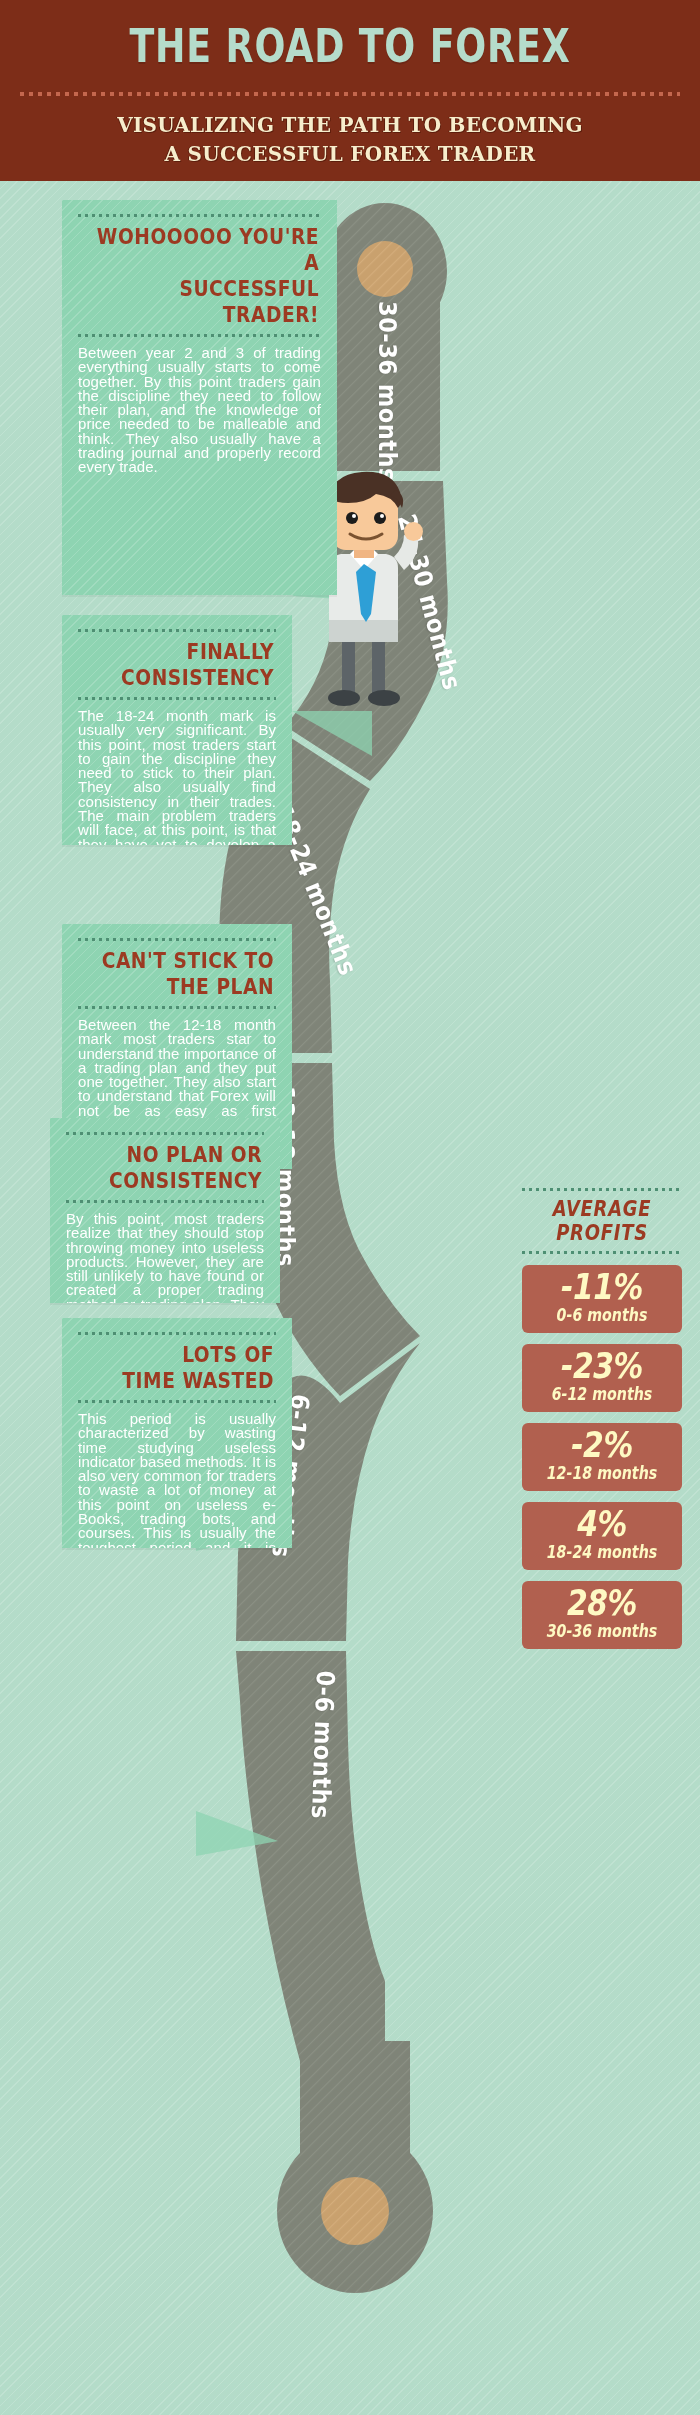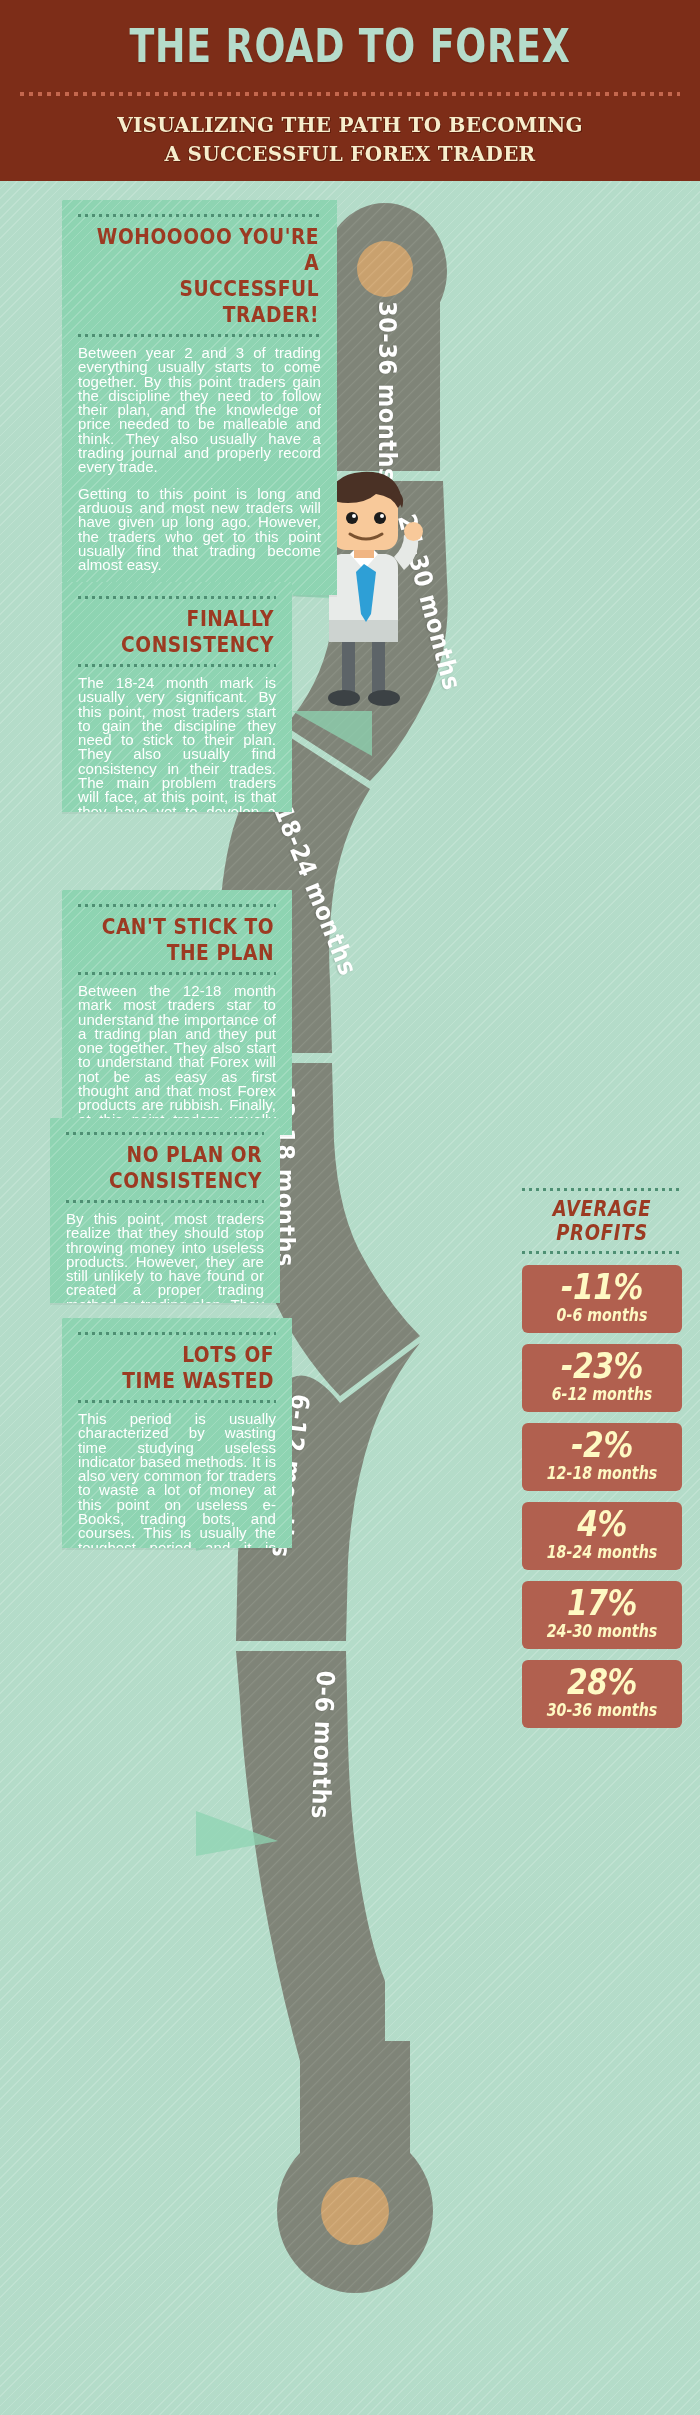--- a/index.html
+++ b/index.html
@@ -276,40 +276,39 @@
   <div class="panel" style="left:18px; top:200px; width:275px; height:395px;">
     <div class="panel-inner">
       <div class="rule"></div>
       <div class="panel-title">
         <div>WOHOOOOO YOU'RE A</div>
         <div>SUCCESSFUL TRADER!</div>
       </div>
       <div class="rule"></div>
       <div class="panel-body">
         <p>Between year 2 and 3 of trading everything usually starts to come together. By this point traders gain the discipline they need to follow their plan, and the knowledge of price needed to be malleable and think. They also usually have a trading journal and properly record every trade.</p>
-        <p>Getting to this point is long and arduous and most new traders will have given up long ago. However, the traders who get to this point usually find that trading become almost easy.</p>
-      </div>
-    </div>
-  </div>
-
-  <div class="panel" style="left:18px; top:582px; width:230px; height:230px;">
+      </div>
+    </div>
+  </div>
+
+  <div class="panel" style="left:18px; top:615px; width:230px; height:230px;">
     <div class="panel-inner">
       <div class="rule"></div>
       <div class="panel-title">
         <div>FINALLY</div>
         <div>CONSISTENCY</div>
       </div>
       <div class="rule"></div>
       <div class="panel-body">
         <p>The 18-24 month mark is usually very significant. By this point, most traders start to gain the discipline they need to stick to their plan. They also usually find consistency in their trades. The main problem traders will face, at this point, is that they have yet to develop a proper feel for the market so they will still lose a significant amount of trades. The good thing is that most traders are making consistent profits by this point, not much, but profit is profit!</p>
       </div>
     </div>
   </div>
 
-  <div class="panel" style="left:18px; top:890px; width:230px; height:245px;">
+  <div class="panel" style="left:18px; top:924px; width:230px; height:245px;">
     <div class="panel-inner">
       <div class="rule"></div>
       <div class="panel-title">
         <div>CAN'T STICK TO</div>
         <div>THE PLAN</div>
       </div>
       <div class="rule"></div>
       <div class="panel-body">
         <p>Between the 12-18 month mark most traders star to understand the importance of a trading plan and they put one together. They also start to understand that Forex will not be as easy as first thought and that most Forex products are rubbish. Finally, at this point traders usually start to implement price action analysis into their methods. The main problem is that traders usually lack the discipline to properly follow their trading plan, so they either break-even or lose a little.</p>
       </div>
@@ -362,22 +361,18 @@
     </div>
     <div class="profit-box">
       <div class="profit-value">-2%</div>
       <div class="profit-range">12-18 months</div>
     </div>
     <div class="profit-box">
       <div class="profit-value">4%</div>
       <div class="profit-range">18-24 months</div>
     </div>
     <div class="profit-box">
-      <div class="profit-value">17%</div>
-      <div class="profit-range">24-30 months</div>
-    </div>
-    <div class="profit-box">
       <div class="profit-value">28%</div>
       <div class="profit-range">30-36 months</div>
     </div>
   </div>
 
 </div>
 
 </body></html>

